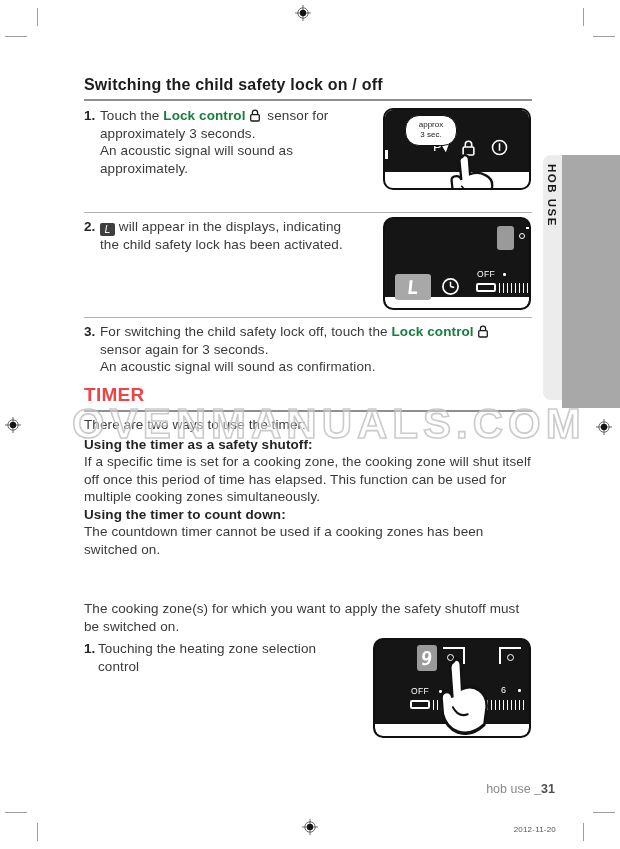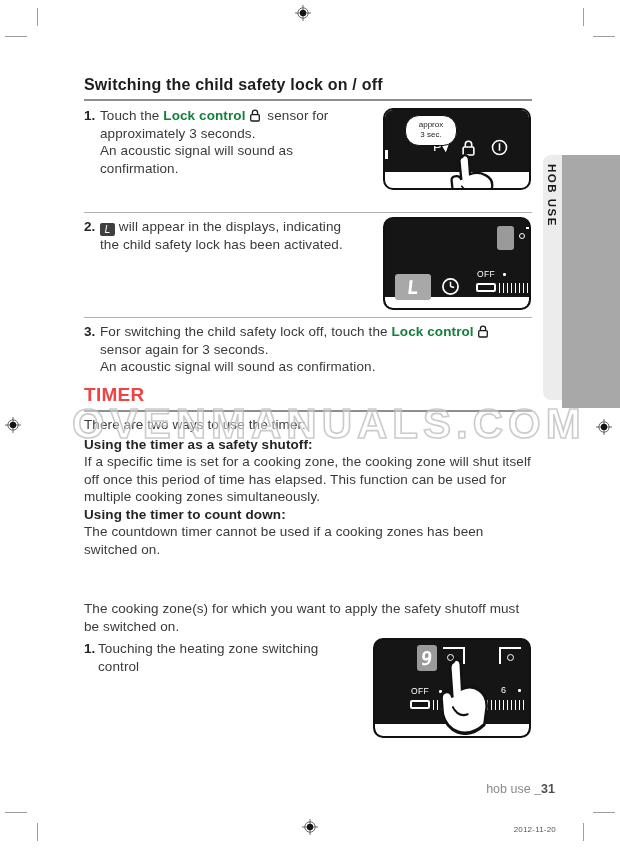--- a/index.html
+++ b/index.html
@@ -113,21 +113,21 @@
 
   <div class="step body-text" style="left:84px;top:107px;">
     <span class="step-num">1.</span>
     <div class="step-body" style="width:295px;">
       <div><span>Touch the </span><span class="bold-inline">Lock control</span><svg class="icon-inline" width="12" height="14" viewBox="0 0 14 16">
             <path d="M4 7.5 V5.2 a3 3 0 0 1 6 0 V7.5" fill="none" stroke="#1a1a1a" stroke-width="1.5"></path>
             <rect x="2" y="7.5" width="10" height="7.5" rx="1.2" fill="none" stroke="#1a1a1a" stroke-width="1.5"></rect>
           </svg><span> sensor for</span></div>
       <div>approximately 3 seconds.</div>
       <div>An acoustic signal will sound as</div>
-      <div>confirmation.</div>
+      <div>approximately.</div>
     </div>
   </div>
 
   <div class="panel" style="left:383px;top:108px;width:148px;height:82px;">
     <div class="panel-black" style="height:62px;"></div>
     <div style="position:absolute;left:0;top:40px;width:3px;height:9px;background:#fff;"></div>
     <div class="bubble" style="left:20px;top:5px;width:52px;height:31px;">
       <div>approx</div>
       <div>3 sec.</div>
     </div>
@@ -198,21 +198,21 @@
   <div class="para body-text sub-head" style="left:84px;top:436px;width:452px;">Using the timer as a safety shutoff:</div>
   <div class="para body-text" style="left:84px;top:416px;width:452px;">There are two ways to use the timer:</div>
   <div class="para body-text sub-head" style="left:84px;top:506px;width:452px;">Using the timer to count down:</div>
   <div class="para body-text" style="left:84px;top:453px;width:452px;">If a specific time is set for a cooking zone, the cooking zone will shut itself off once this period of time has elapsed. This function can be used for multiple cooking zones simultaneously.</div>
   <div class="para body-text" style="left:84px;top:523px;width:452px;">The countdown timer cannot be used if a cooking zones has been switched on.</div>
 
   <div class="para body-text" style="left:84px;top:600px;width:452px;">The cooking zone(s) for which you want to apply the safety shutoff must be switched on.</div>
 
   <div class="step body-text" style="left:84px;top:640px;">
     <span class="step-num" style="width:14px;flex-basis:14px;">1.</span>
-    <div class="step-body" style="width:240px;">Touching the heating zone switching control</div>
+    <div class="step-body" style="width:240px;">Touching the heating zone selection control</div>
   </div>
 
   <div class="panel" style="left:373px;top:638px;width:158px;height:100px;background:#151515;">
     <div class="panel-white-strip" style="height:12px;"></div>
     <div class="graybox" style="left:42px;top:5px;width:20px;height:26px;">
       <span class="seg" style="font-size:19px;line-height:26px;">9</span>
     </div>
     <div class="bracket-r" style="left:68px;top:7px;width:22px;height:17px;"></div>
     <div class="wcircle" style="left:72px;top:14px;width:7px;height:7px;"></div>
     <div class="bracket-l" style="left:124px;top:7px;width:22px;height:17px;"></div>

